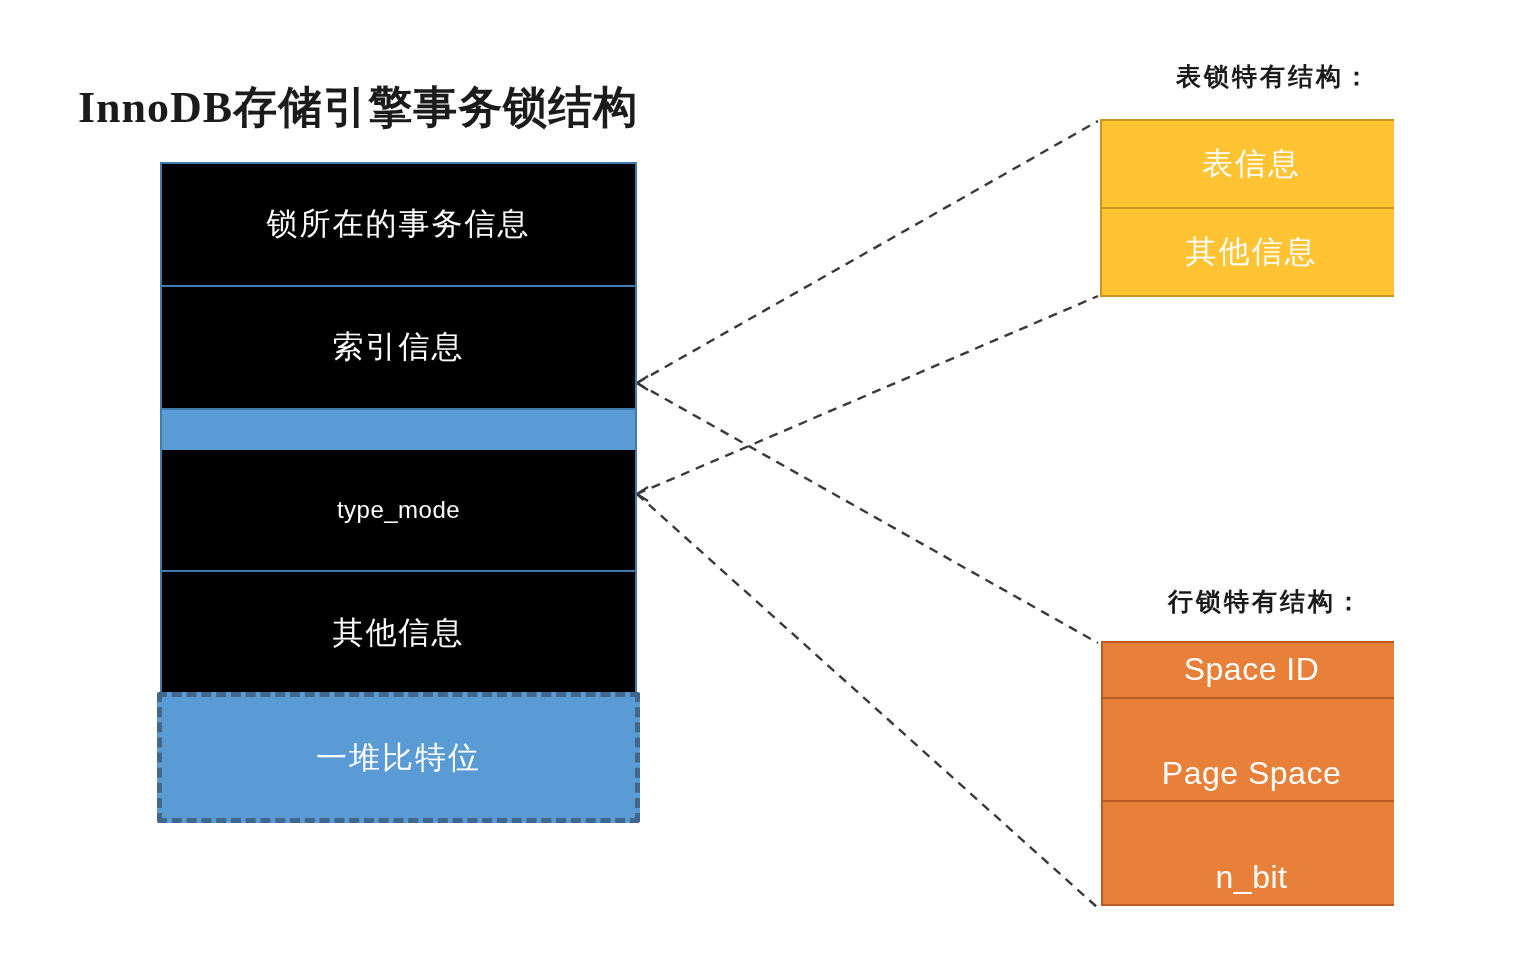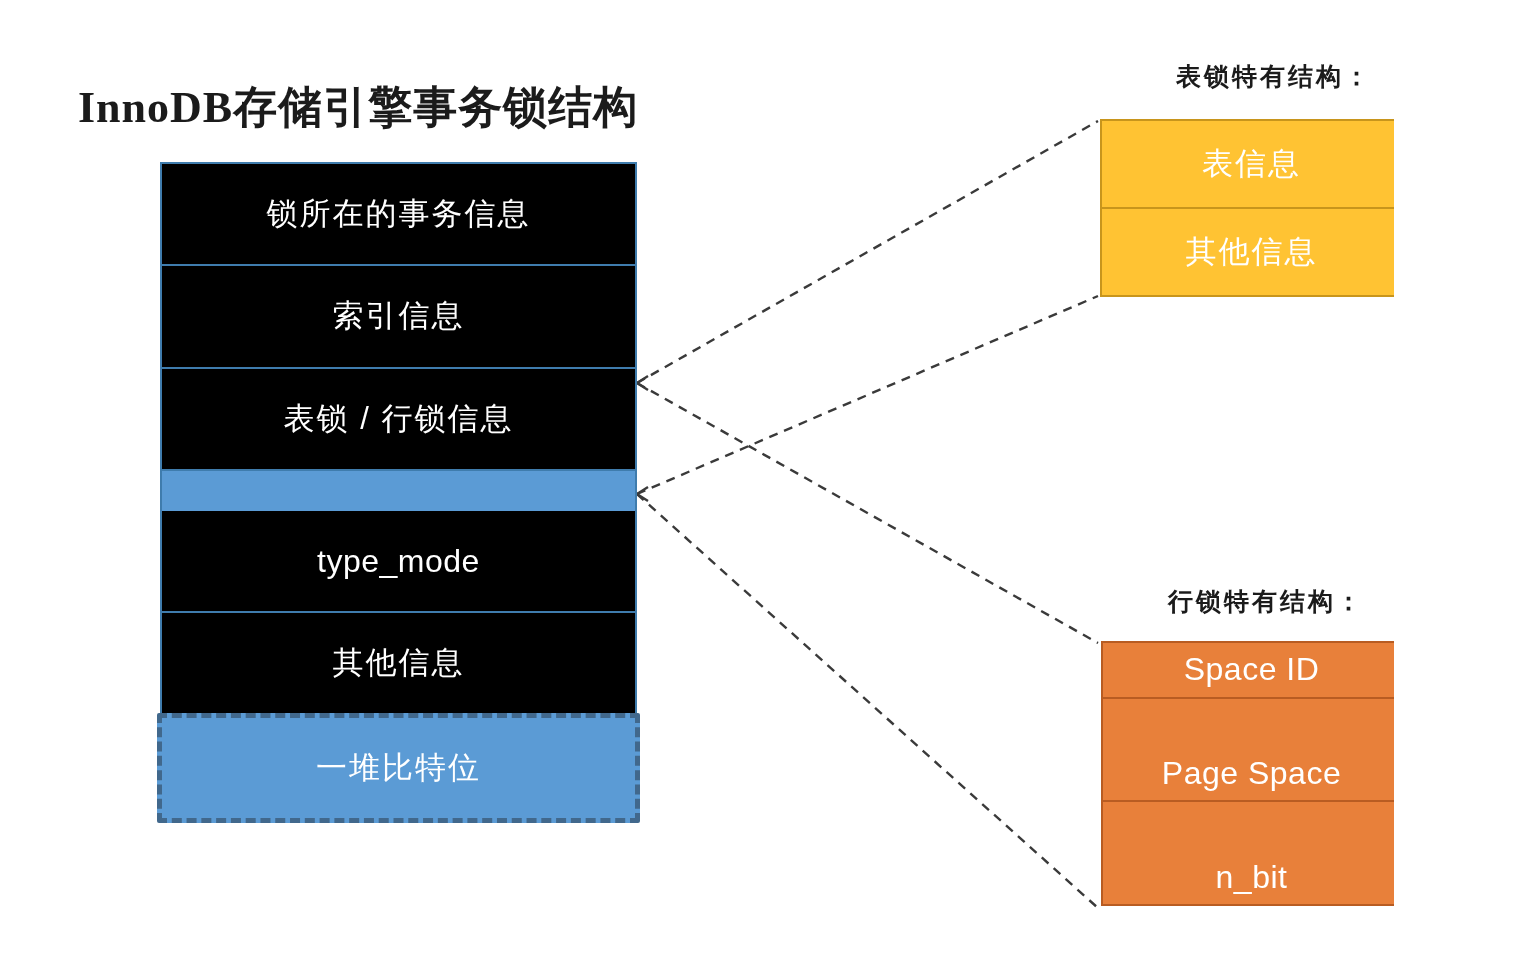--- a/index.html
+++ b/index.html
@@ -70,21 +70,21 @@
     background: #000000;
     border-bottom: 2px solid #3f7cad;
     font-size: 31px;
     letter-spacing: 2px;
   }
   #lock-structure-stack .row:last-child {
     border-bottom: none;
   }
   #lock-structure-stack .row.latin {
     letter-spacing: 0.5px;
-    font-size: 32px;
+    font-size: 24px;
     margin-top: 40px;
   }
   
   #lock-structure-stack .row.dashed {
     border: 5px dashed #41688c;
     border-radius: 2px;
     margin: -3px -5px -5px -5px;
     background: #5b9bd5;
   }
 
@@ -152,21 +152,20 @@
         <path d="M 648 376 L 637 383 L 648 390" stroke="#3A3A3A" stroke-width="2.4" fill="none" stroke-dasharray="none"></path>
         <path d="M 648 487 L 637 494 L 648 501" stroke="#3A3A3A" stroke-width="2.4" fill="none" stroke-dasharray="none"></path>
       </g>
   </svg>
 
   <div id="page-title">InnoDB存储引擎事务锁结构</div>
 
   <div class="stack" id="lock-structure-stack">
     <div class="row">锁所在的事务信息</div>
     <div class="row">索引信息</div>
-    <div class="row">表锁 / 行锁信息</div>
     <div class="row latin">type_mode</div>
     <div class="row">其他信息</div>
     <div class="row dashed">一堆比特位</div>
   </div>
 
   <div class="side-label" id="table-lock-label">表锁特有结构：</div>
   <div class="stack" id="table-lock-stack">
     <div class="row">表信息</div>
     <div class="row">其他信息</div>
   </div>

